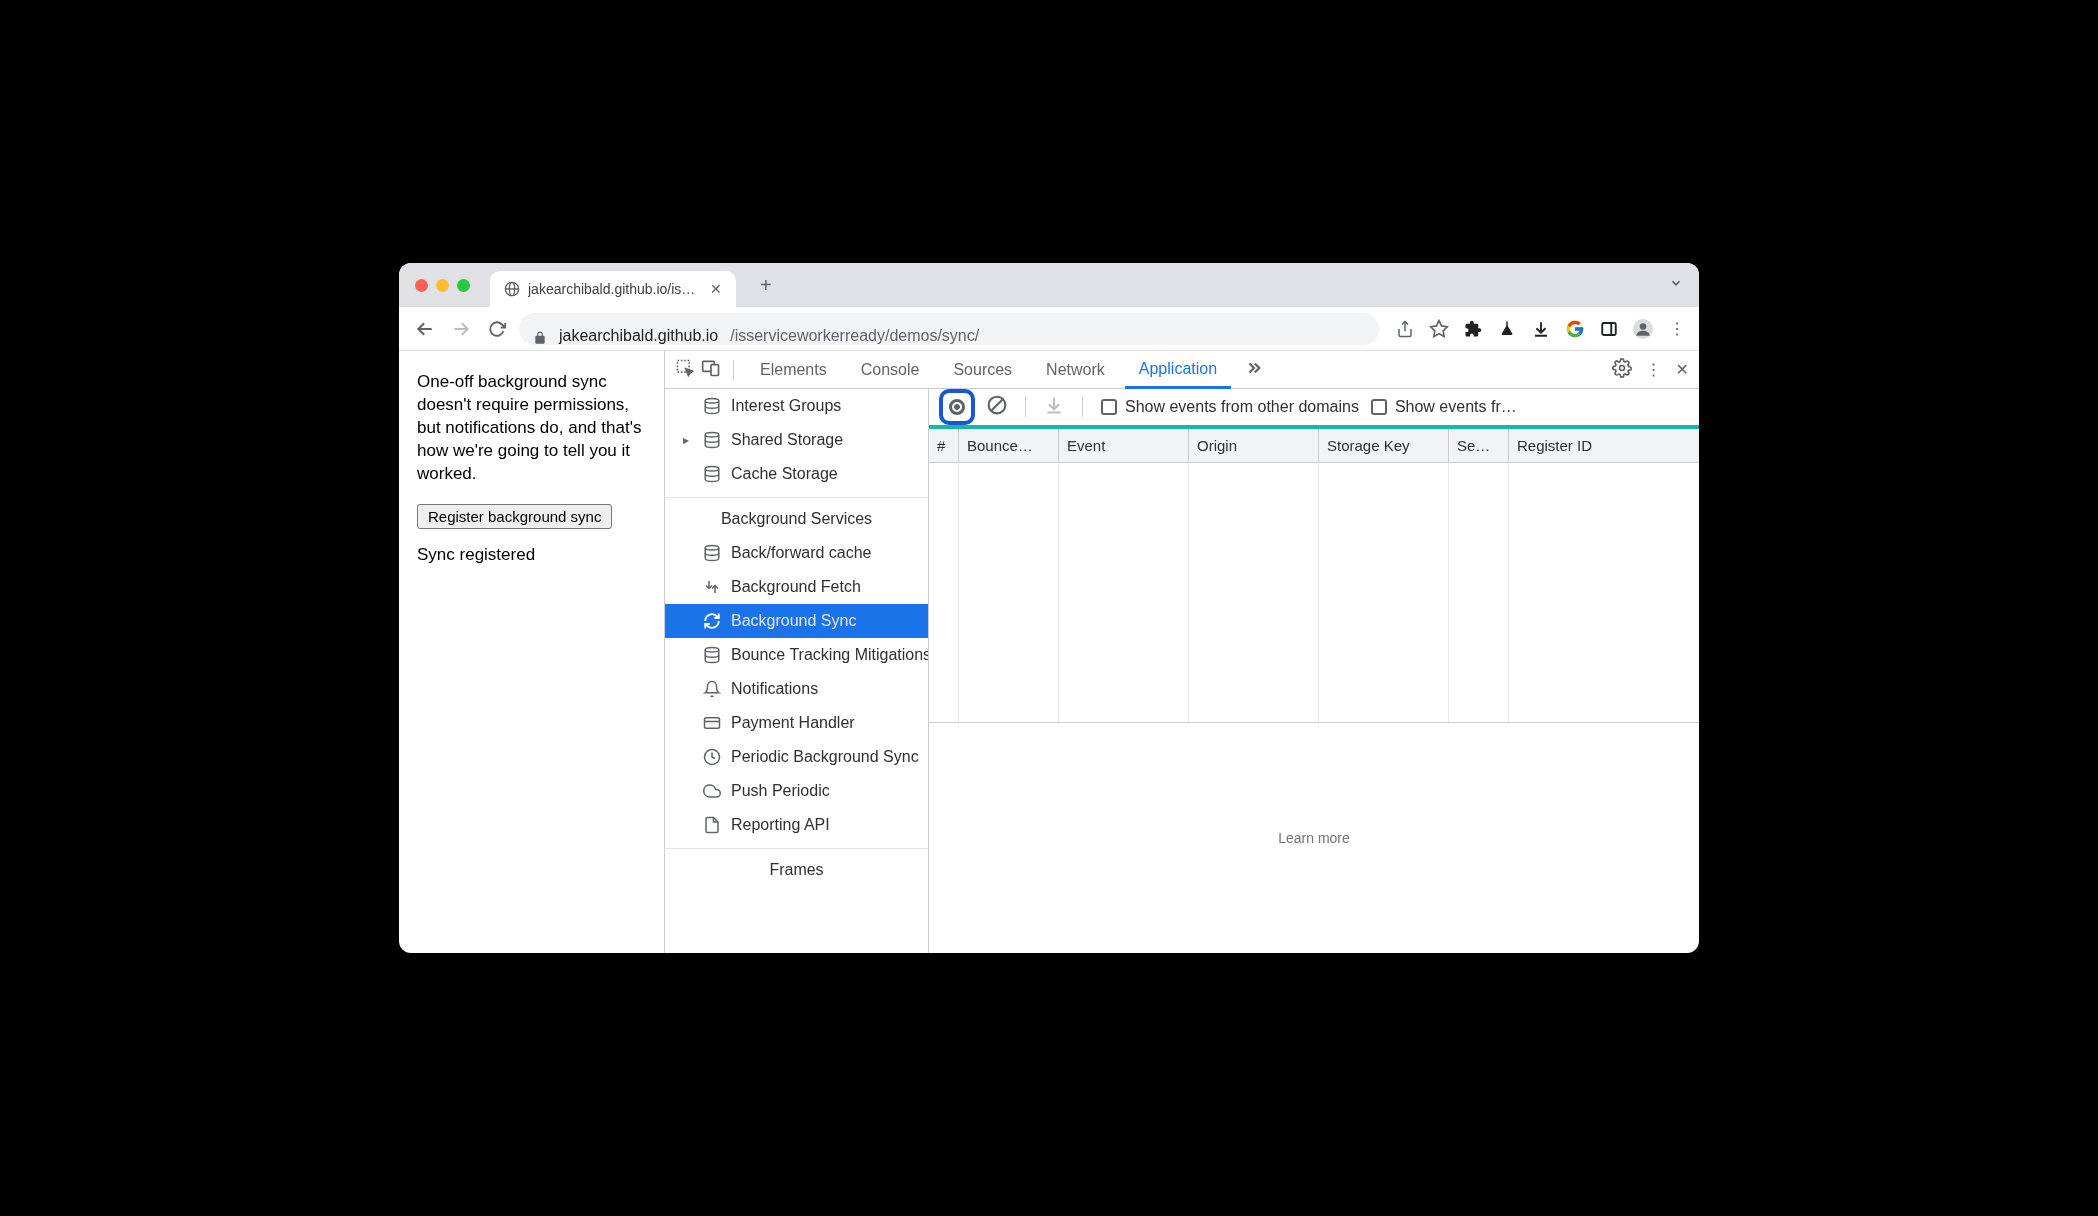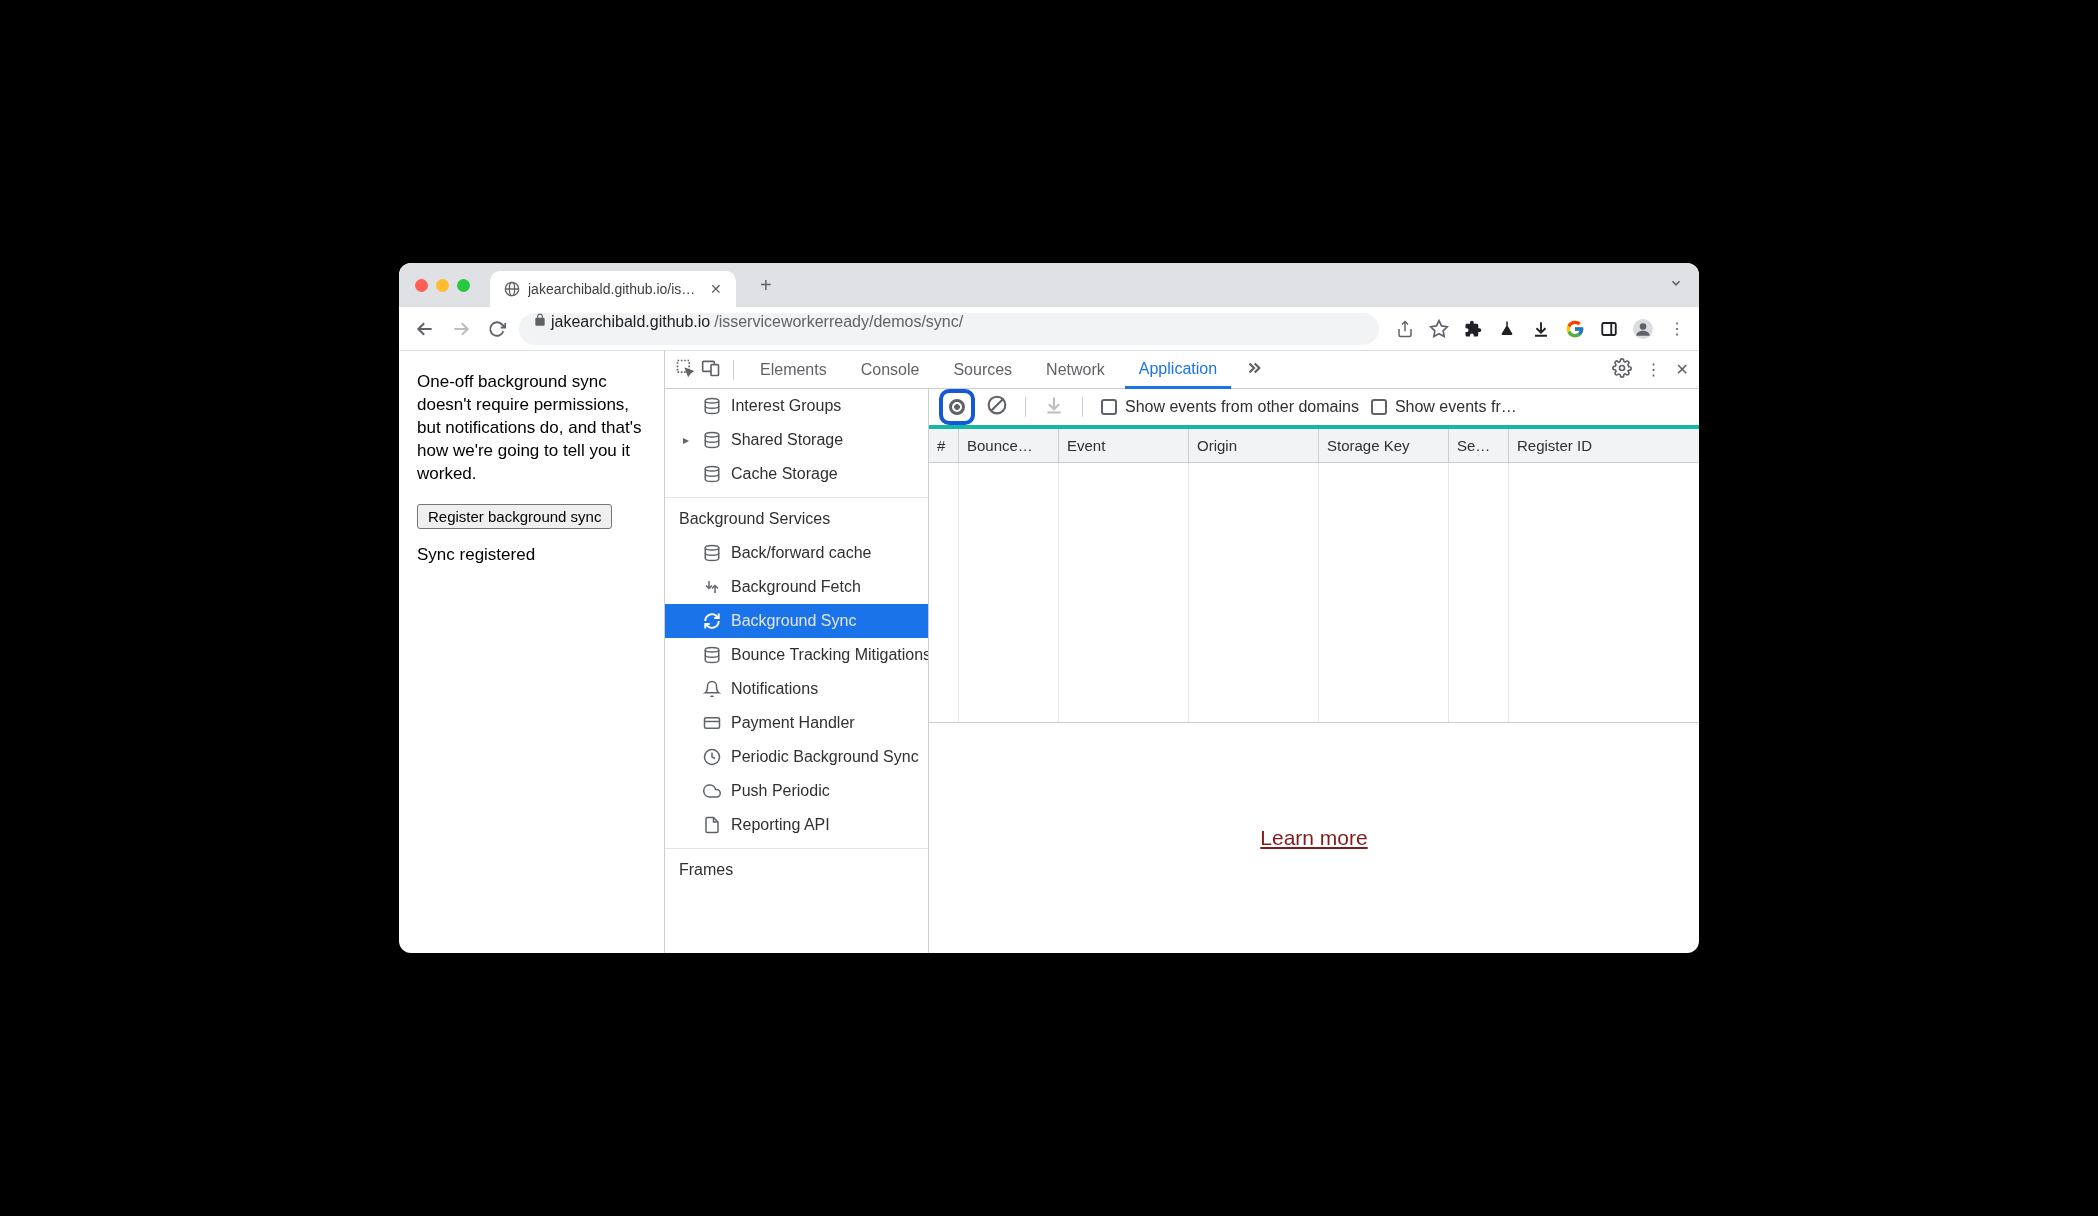--- a/index.html
+++ b/index.html
@@ -17,21 +17,21 @@
   .tab .favicon { width: 16px; height: 16px; color: #5f6368; }
   .tab-title { font-size: 14px; color: #3c4043; white-space: nowrap; overflow: hidden; text-overflow: ellipsis; max-width: 170px; }
   .tab-close { font-size: 14px; color: #5f6368; margin-left: 4px; }
   .newtab { width: 28px; height: 28px; display: flex; align-items: center; justify-content: center; color: #5f6368; font-size: 20px; margin-left: 8px; border-radius: 50%; }
   .tab-dropdown { margin-left: auto; color: #5f6368; }
   
   
   .toolbar { height: 44px; background: #fff; display: flex; align-items: center; padding: 0 12px; gap: 8px; border-bottom: 1px solid #e0e0e0; }
   .nav-btn { width: 28px; height: 28px; display: flex; align-items: center; justify-content: center; color: #5f6368; border-radius: 50%; }
   .nav-btn.disabled { color: #bdbdbd; }
-  .omnibox { flex: 1; height: 32px; background: #f1f3f4; border-radius: 16px; display: flex; align-items: flex-start; padding: 0 14px; gap: 4px; font-size: 16px; }
+  .omnibox { flex: 1; height: 32px; background: #f1f3f4; border-radius: 16px; display: flex; align-items: flex-end; padding: 0 14px; gap: 12px; font-size: 16px; }
   .lock-icon { width: 14px; height: 14px; color: #5f6368; }
   .url-host { color: #202124; }
   .url-path { color: #5f6368; }
   .toolbar-icons { display: flex; gap: 14px; align-items: center; margin-left: 8px; }
   .toolbar-icon { width: 20px; height: 20px; color: #5f6368; display: flex; align-items: center; justify-content: center; }
   
   
   .main { flex: 1; display: flex; overflow: hidden; }
   .page-content { width: 265px; padding: 20px 18px; overflow: hidden; }
   .page-content p { font-size: 17px; line-height: 1.35; color: #000; margin-bottom: 18px; }
@@ -41,21 +41,21 @@
   
   
   .devtools { flex: 1; display: flex; flex-direction: column; border-left: 1px solid #cacdd1; }
   .dt-tabs { height: 38px; border-bottom: 1px solid #cacdd1; display: flex; align-items: center; padding: 0 10px; gap: 6px; }
   .dt-tabs .dt-icon { width: 20px; color: #5f6368; }
   .dt-sep { width: 1px; height: 20px; background: #cacdd1; margin: 0 6px; }
   .dt-tab { padding: 0 14px; height: 100%; display: flex; align-items: center; font-size: 16px; color: #5f6368; cursor: pointer; }
   .dt-tab.active { color: #1a73e8; border-bottom: 3px solid #1a73e8; margin-bottom: -1px; font-weight: 500;}
   .dt-tabs-right { margin-left: auto; display: flex; gap: 14px; align-items: center; color: #5f6368; }
   
-  .dt-body { flex: 1; display: flex; overflow: hidden; }
+  .dt-body { flex: 1; display: flex; overflow: hidden; text-align: center; }
   .dt-sidebar { width: 264px; border-right: 1px solid #cacdd1; overflow-y: auto; font-size: 16px; }
   .dt-side-item { height: 34px; display: flex; align-items: center; padding-left: 38px; gap: 10px; color: #303030; cursor: pointer; white-space: nowrap; overflow: hidden;}
   .dt-side-item .side-icon { width: 18px; height: 18px; color: #5f6368; flex-shrink: 0; }
   .dt-side-item.expandable::before { content: "▸"; position: absolute; margin-left: -20px; color:#5f6368; font-size:12px;}
   .dt-side-item.expandable { position: relative; }
   .dt-side-item.selected { background: #1a73e8; color: #e5e5e5; }
   .dt-side-item.selected .side-icon { color: #fff; }
   .dt-side-header { padding: 12px 14px 8px; font-size: 16px; color: #303030; border-top: 1px solid #e4e4e4; margin-top: 6px; }
   .dt-side-header:first-of-type { border-top: none; margin-top: 0; padding-top: 6px;}
   
@@ -74,21 +74,21 @@
   .dt-th:last-child { border-right: none; }
   .dt-table-body { height: 260px; display: flex; border-bottom: 1px solid #cacdd1;}
   .dt-col { border-right: 1px solid #e8e8e8; }
   .dt-col:last-child { border-right: none; }
   
   .dt-empty { flex: 1; display: flex; flex-direction: column; align-items: center; justify-content: center; gap: 18px; color: #5f6368; font-size: 17px; }
   .empty-line { display: flex; align-items: center; gap: 10px; }
   .inline-record { width: 32px; height: 32px; border: 1px solid #c0c0c0; background: #f1f3f4; display: flex; align-items: center; justify-content: center; }
   .inline-record .rc { width: 14px; height: 14px; border: 3px solid #5f6368; border-radius: 50%; background: radial-gradient(circle, #5f6368 40%, transparent 42%);}
   .kbd { font-weight: 600; }
-  .learn-more { color: #7f1d1d; text-decoration: underline; font-size: 21px; }
+  .learn-more { color: #737373; font-size: 14px; }
 
   .col-num { width: 30px; }
   .col-ts { width: 100px; }
   .col-ev { width: 130px; }
   .col-or { width: 130px; }
   .col-sk { width: 130px; }
   .col-sw { width: 60px; }
   .col-id { flex: 1; }
 </style>
 </head>

